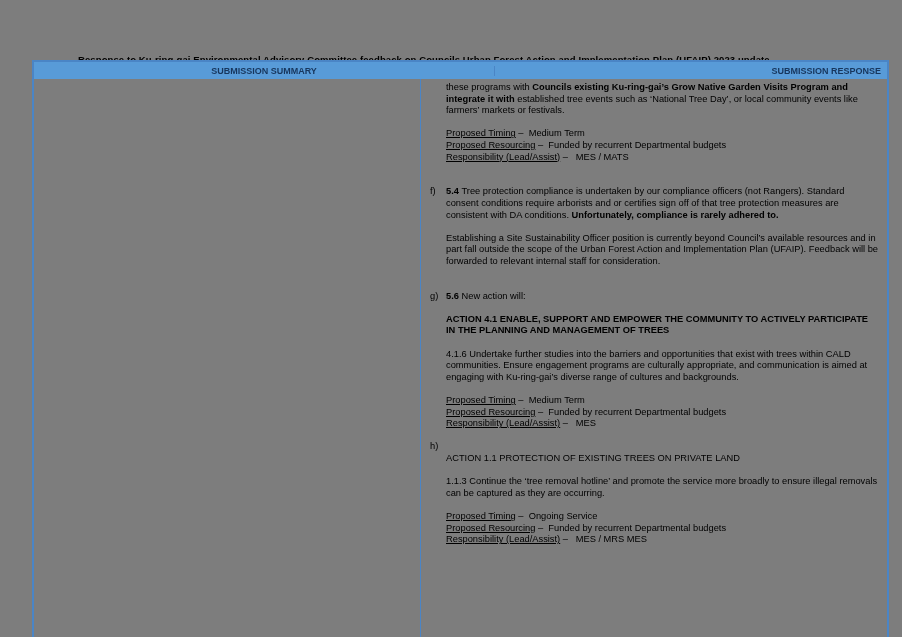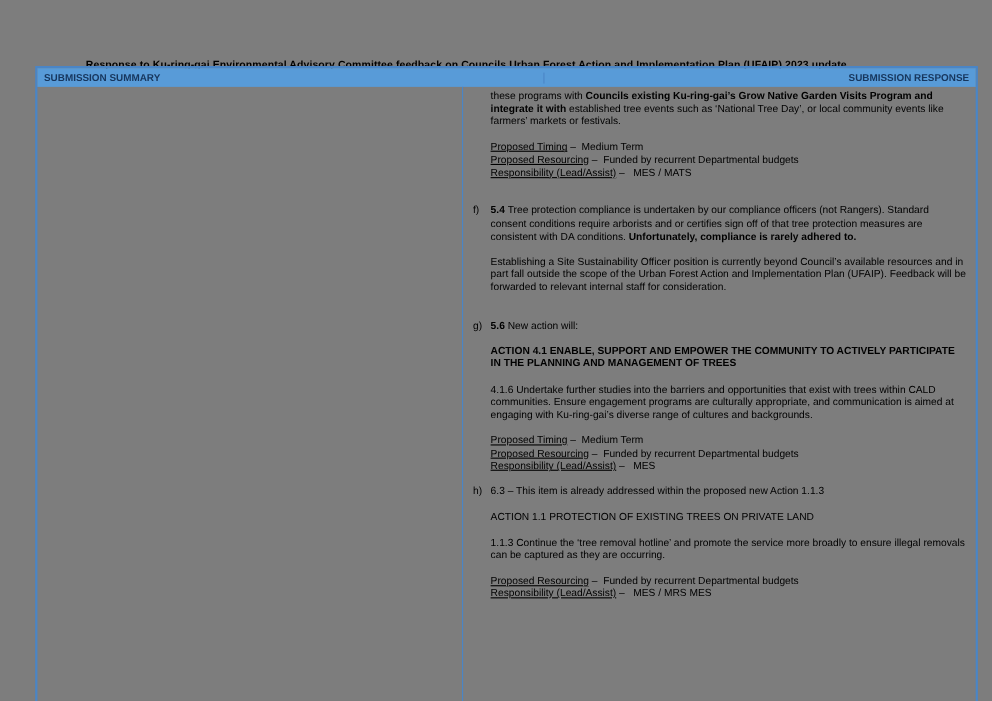--- a/index.html
+++ b/index.html
@@ -34,21 +34,21 @@
   .header-row{
     display:flex;
     background:var(--hfill);
     color:var(--htext);
     font-weight:bold;
     font-size:9px;
     height:17px;
     align-items:center;
   }
   .header-cell{padding:0 6px;box-sizing:border-box;}
-  .col1{width:461px;flex:none;border-right:1px solid var(--tborder);}
+  .col1{width:461px;flex:none;border-right:1px solid var(--tborder);text-align:center;}
   .col2{flex:1;text-align:right;}
   .body-row{
     display:flex;
     height:601px;
     font-size:9.3px;
     line-height:11.6px;
     color:var(--btext);
   }
   .summary-cell{
     width:387px;flex:none;
@@ -109,26 +109,26 @@
             <div class="para"></div>
             <div class="para"><span class="">4.1.6 Undertake further studies into the barriers and opportunities that exist with trees within CALD communities. Ensure engagement programs are culturally appropriate, and communication is aimed at engaging with Ku-ring-gai’s diverse range of cultures and backgrounds.</span></div>
             <div class="para"></div>
             <div class="para"><span class="u">Proposed Timing</span><span class=""> –  Medium Term</span></div>
             <div class="para"><span class="u">Proposed Resourcing</span><span class=""> –  Funded by recurrent Departmental budgets</span></div>
             <div class="para"><span class="u">Responsibility (Lead/Assist)</span><span class=""> –   MES</span></div>
             <div class="para"></div>
           </div>
           <div class="item">
             <span class="letter">h)</span>
-            <div class="para"><span class="">6.3 – This item is already addressed within the proposed new Action 1.1.3</span></div>
             <div class="para"></div>
             <div class="para"><span class="">ACTION 1.1 PROTECTION OF EXISTING TREES ON PRIVATE LAND</span></div>
             <div class="para"></div>
             <div class="para"><span class="">1.1.3 Continue the ‘tree removal hotline’ and promote the service more broadly to ensure illegal removals can be captured as they are occurring.</span></div>
             <div class="para"></div>
+            <div class="para"><span class="u">Proposed Timing</span><span class=""> –  Ongoing Service</span></div>
             <div class="para"><span class="u">Proposed Resourcing</span><span class=""> –  Funded by recurrent Departmental budgets</span></div>
             <div class="para"><span class="u">Responsibility (Lead/Assist)</span><span class=""> –   MES / MRS MES</span></div>
           </div>
         </div>
     </div>
 
   </div>
 
 </div>
 

